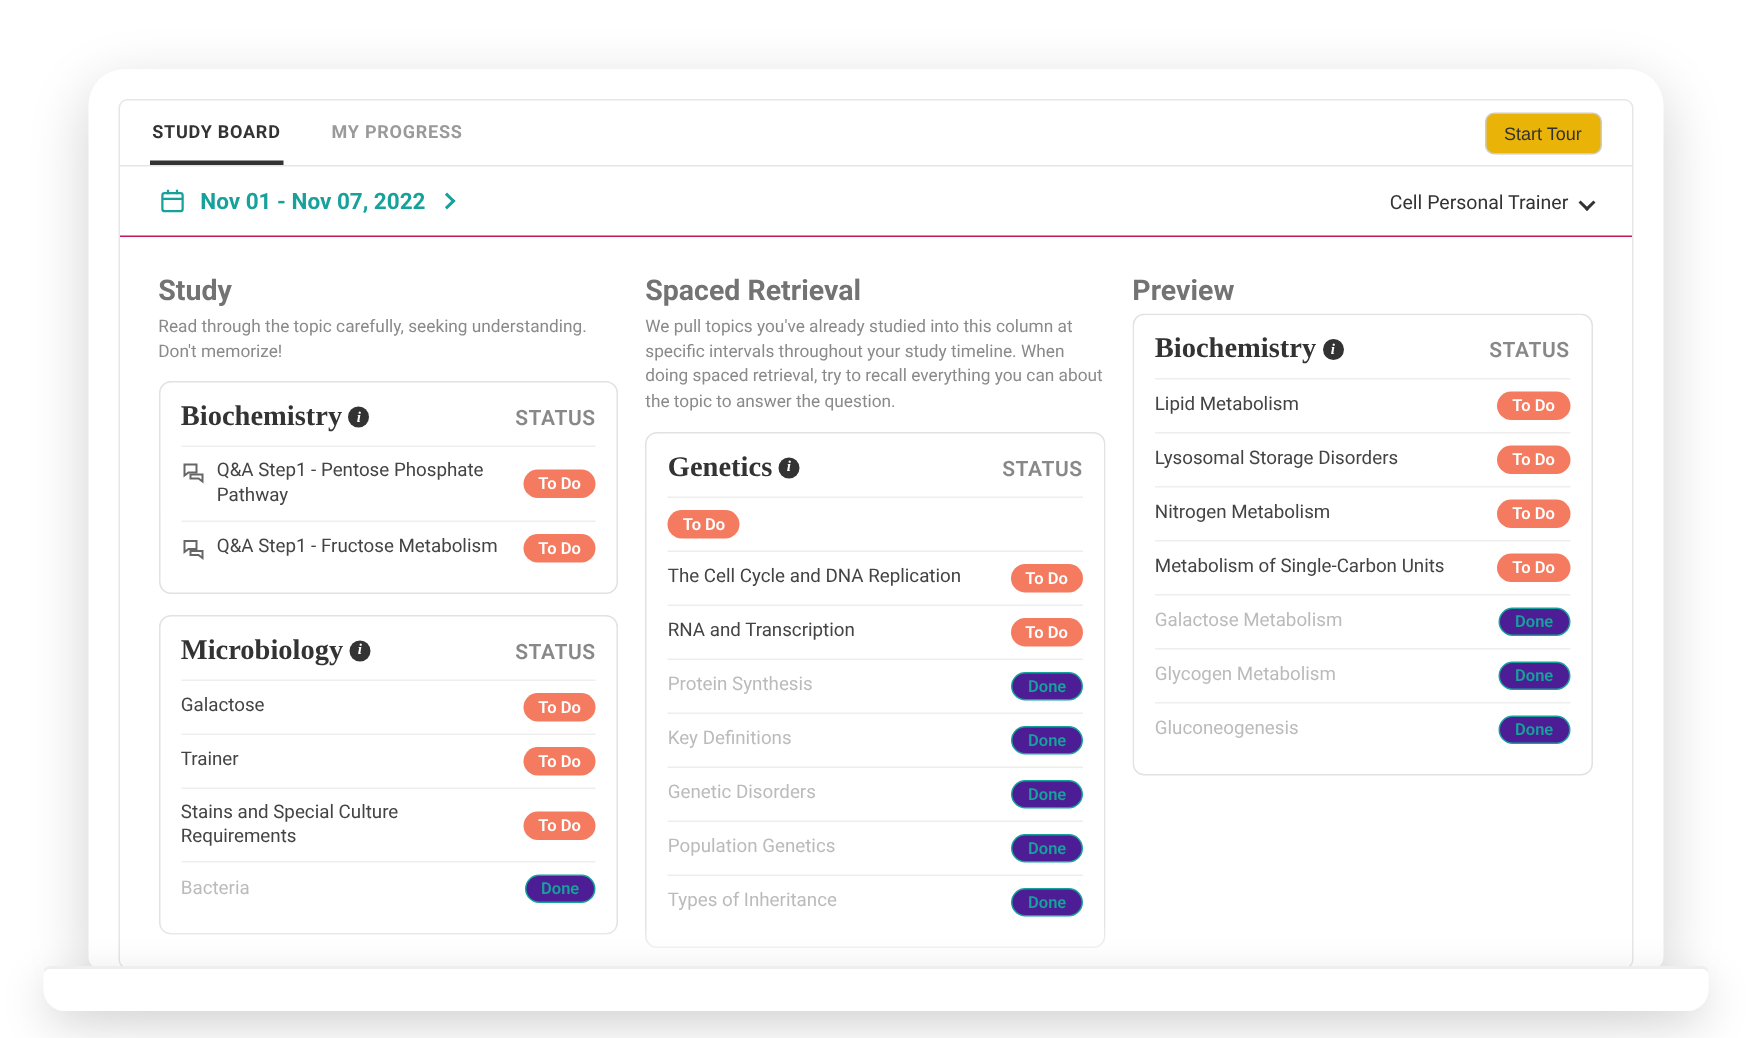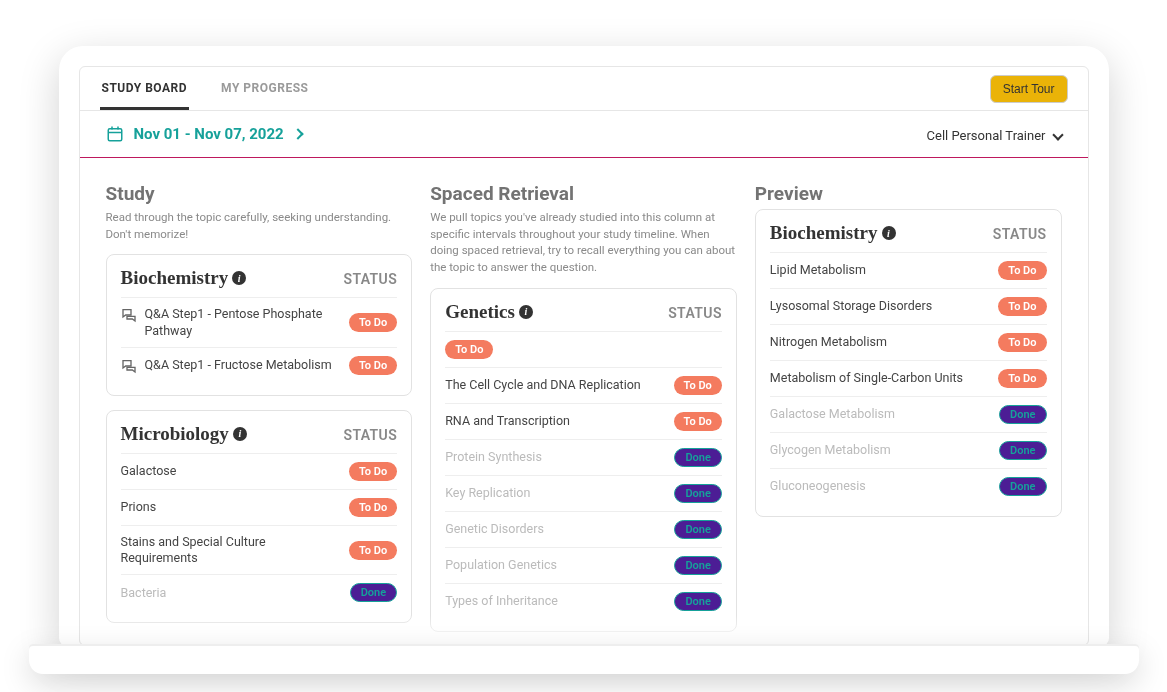--- a/index.html
+++ b/index.html
@@ -272,21 +272,21 @@
                   <div class="status-label">STATUS</div>
                 </div>
                 <div class="topic">
                   <div class="topic-left">
                     <span>Galactose</span>
                   </div>
                   <span class="badge badge-todo">To Do</span>
                 </div>
                 <div class="topic">
                   <div class="topic-left">
-                    <span>Prions</span>
+                    <span>Trainer</span>
                   </div>
                   <span class="badge badge-todo">To Do</span>
                 </div>
                 <div class="topic">
                   <div class="topic-left">
                     <span>Stains and Special Culture Requirements</span>
                   </div>
                   <span class="badge badge-todo">To Do</span>
                 </div>
                 <div class="topic done">
@@ -327,21 +327,21 @@
                   <span class="badge badge-todo">To Do</span>
                 </div>
                 <div class="topic done">
                   <div class="topic-left">
                     <span>Protein Synthesis</span>
                   </div>
                   <span class="badge badge-done">Done</span>
                 </div>
                 <div class="topic done">
                   <div class="topic-left">
-                    <span>Key Replication</span>
+                    <span>Key Definitions</span>
                   </div>
                   <span class="badge badge-done">Done</span>
                 </div>
                 <div class="topic done">
                   <div class="topic-left">
                     <span>Genetic Disorders</span>
                   </div>
                   <span class="badge badge-done">Done</span>
                 </div>
                 <div class="topic done">

